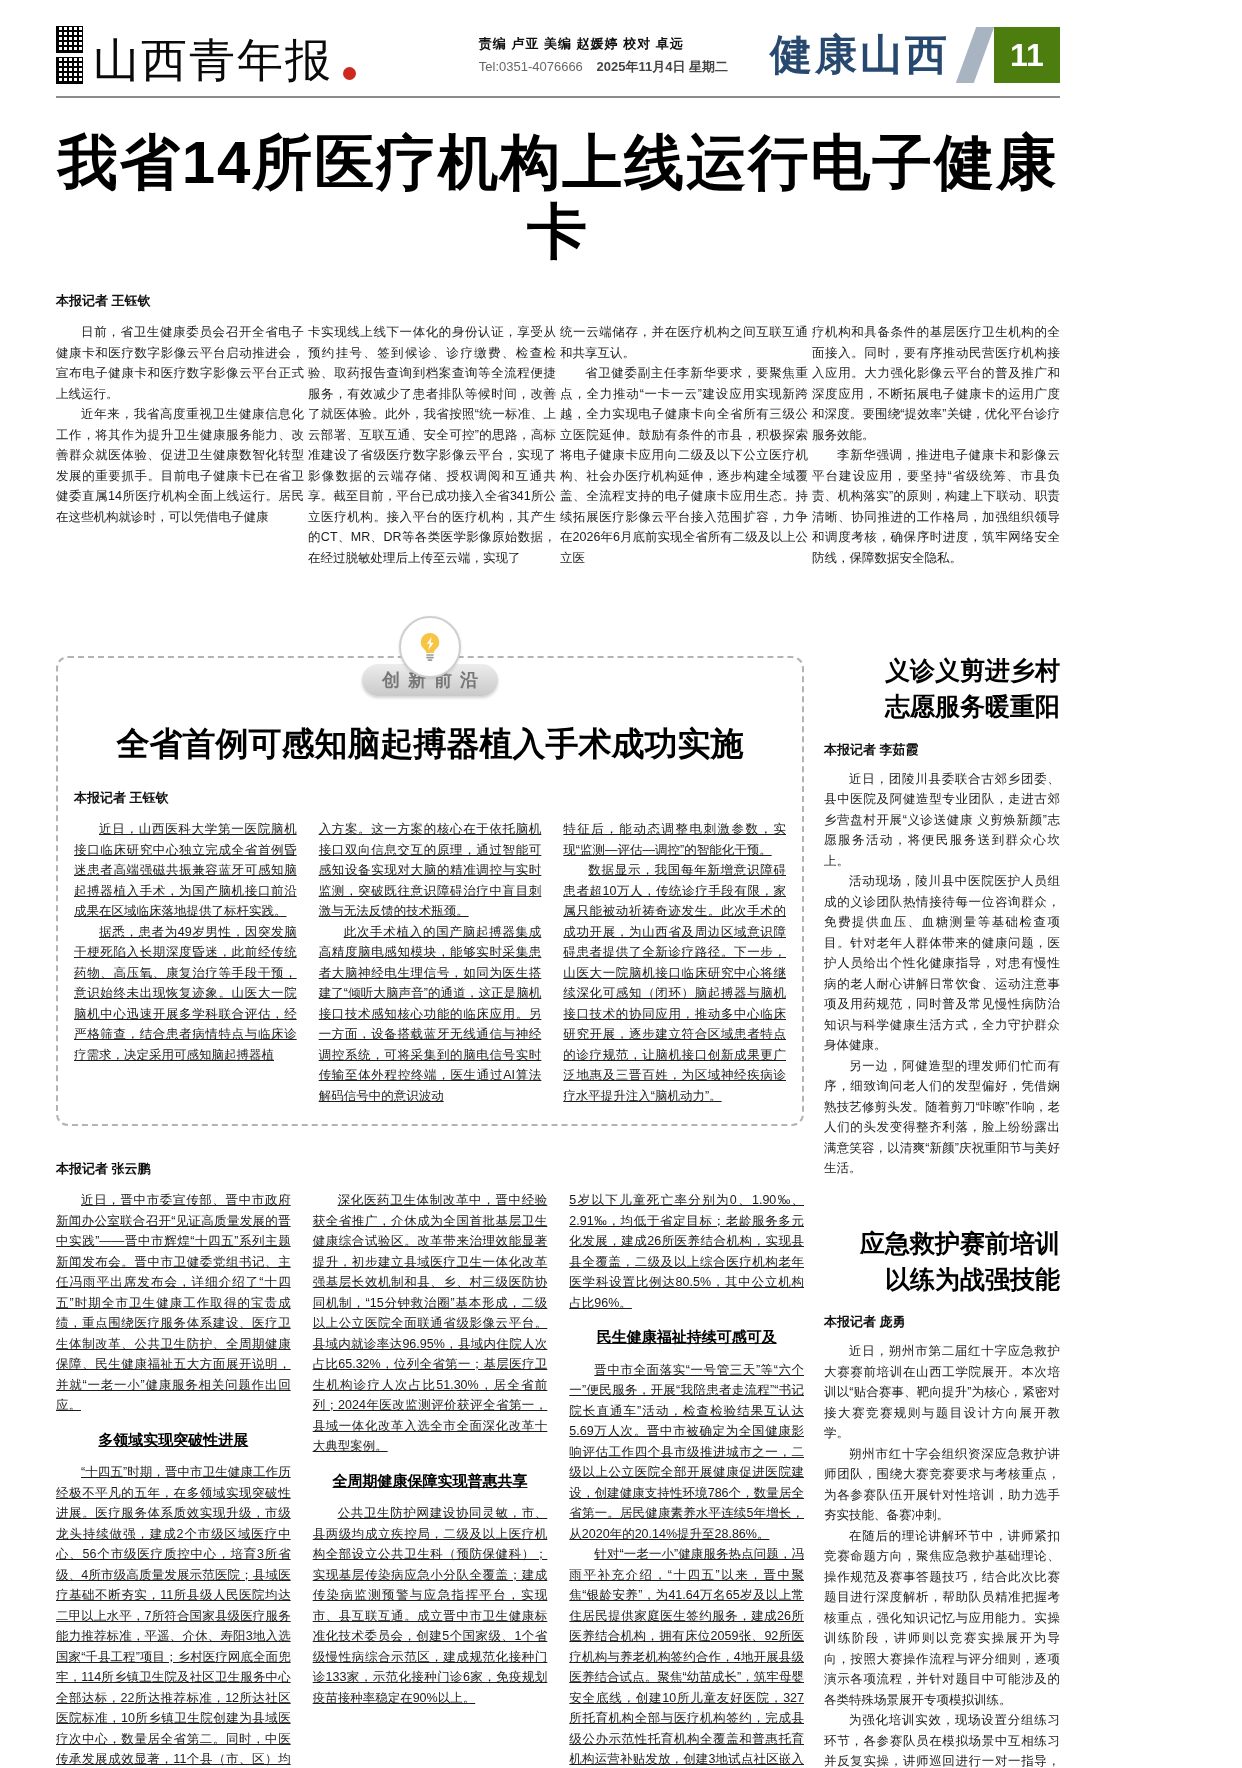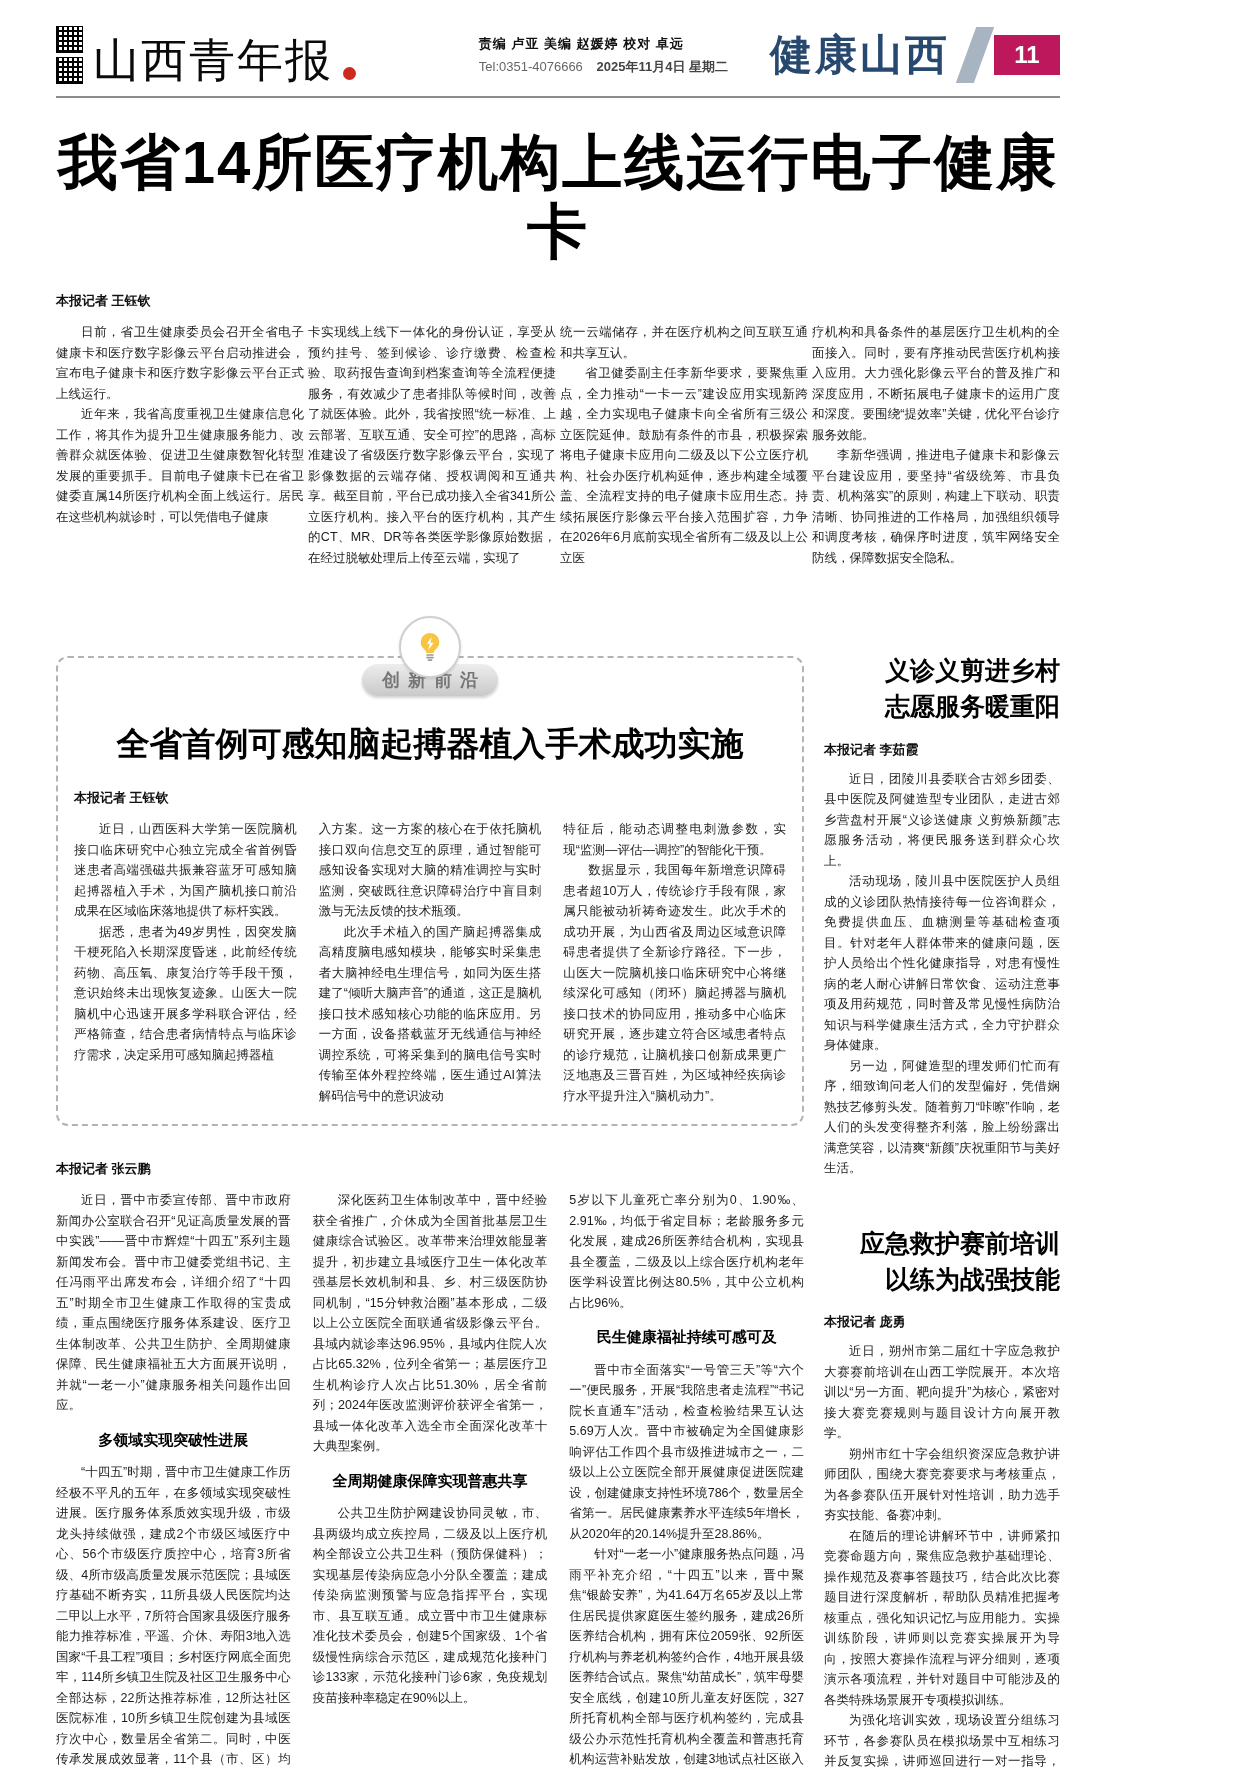--- a/index.html
+++ b/index.html
@@ -19,37 +19,37 @@
   .masthead-title { font-family:"Liberation Serif","DejaVu Serif",serif; font-size:46px;
                     font-weight:normal; letter-spacing:2px; color:#0a0a0a; line-height:1; }
   .seal { width:13px; height:13px; border-radius:50%; background:#cc2a1e; margin-bottom:4px; }
   .pub-info { margin-left:auto; margin-right:42px; font-size:13px; line-height:1.8; }
   .staff { color:#111; font-weight:bold; letter-spacing:1px; }
   .tel-date { color:#666;text-align:right; }
   .tel-date .date { color:#444; font-weight:bold; margin-left:10px; }
   .section-block { display:flex; align-items:center; }
   .section-title { font-size:42px; font-weight:900; color:#27486f; letter-spacing:3px; line-height:1; }
   .stripe { width:18px; height:56px; background:#a9b4c2; transform:skewX(-20deg); margin:0 10px 0 16px; }
-  .page-num { width:66px; height:40px; background:#be185d; color:#fff; font-size:24px;
+  .page-num { width:66px; height:56px; background:#4d7c0f; color:#fff; font-size:32px;
               font-weight:bold; display:flex; align-items:center; justify-content:center; }
 
   
   .byline { font-size:13px; font-weight:bold; color:#111; margin:0 0 12px; }
   .coltext { font-size:12.5px; line-height:1.64; text-align:justify; color:#1c1c1c; }
   .coltext p { margin:0; }
   .blk-para { text-indent:2em; }
   .blk-cont { text-indent:0; }
   .blk-sub  { text-indent:0; text-align:center; font-weight:bold; font-size:15px;
               color:#000; margin:12px 0 10px !important; }
 
   
   .lead-headline { font-size:60px; font-weight:900; text-align:center; letter-spacing:2px;
                    color:#000; margin:30px 0 26px; line-height:1.15; }
   .cols4 { display:grid; grid-template-columns:repeat(4,1fr); gap:4px; }
-  .cols3 { display:grid; grid-template-columns:repeat(3,1fr); gap:22px; }
+  .cols3 { display:grid; grid-template-columns:repeat(3,1fr); gap:22px;text-decoration:underline; }
 
   
   .main-grid { display:grid; grid-template-columns:748px 236px; gap:20px; margin-top:26px; }
 
   .innovation-box { position:relative; border:2px dashed #b3b3b3; border-radius:12px;
                     padding:54px 16px 18px; margin-top:62px; }
   .innov-badge { position:absolute; top:-42px; left:50%; transform:translateX(-50%);
                  display:flex; flex-direction:column; align-items:center; z-index:3; }
   .bulb-circle { width:62px; height:62px; border-radius:50%; background:#fff; border:2px solid #cfcfcf;
                  display:flex; align-items:center; justify-content:center;
@@ -192,21 +192,21 @@
           </div>
       </section>
 
       <section class="side-article training">
         <h2 class="side-headline">
           <span style="display:block">应急救护赛前培训</span>
           <span style="display:block">以练为战强技能</span>
         </h2>
         <div class="byline">本报记者 庞勇</div>
         <div class="coltext">
-            <p class="blk-para">近日，朔州市第二届红十字应急救护大赛赛前培训在山西工学院展开。本次培训以“另一方面、靶向提升”为核心，紧密对接大赛竞赛规则与题目设计方向展开教学。</p>
+            <p class="blk-para">近日，朔州市第二届红十字应急救护大赛赛前培训在山西工学院展开。本次培训以“贴合赛事、靶向提升”为核心，紧密对接大赛竞赛规则与题目设计方向展开教学。</p>
             <p class="blk-para">朔州市红十字会组织资深应急救护讲师团队，围绕大赛竞赛要求与考核重点，为各参赛队伍开展针对性培训，助力选手夯实技能、备赛冲刺。</p>
             <p class="blk-para">在随后的理论讲解环节中，讲师紧扣竞赛命题方向，聚焦应急救护基础理论、操作规范及赛事答题技巧，结合此次比赛题目进行深度解析，帮助队员精准把握考核重点，强化知识记忆与应用能力。实操训练阶段，讲师则以竞赛实操展开为导向，按照大赛操作流程与评分细则，逐项演示各项流程，并针对题目中可能涉及的各类特殊场景展开专项模拟训练。</p>
             <p class="blk-para">为强化培训实效，现场设置分组练习环节，各参赛队员在模拟场景中互相练习并反复实操，讲师巡回进行一对一指导，及时纠正按压位置不准、包扎力度不当等问题。参训队员纷纷表示，此次培训紧扣赛事题目与考核要求，靶向性强、实用性高，有效解决了赛事中的重点难点问题，进一步提升了参赛信心。</p>
           </div>
       </section>
 
     </div>
   </div>
 
 </div>

